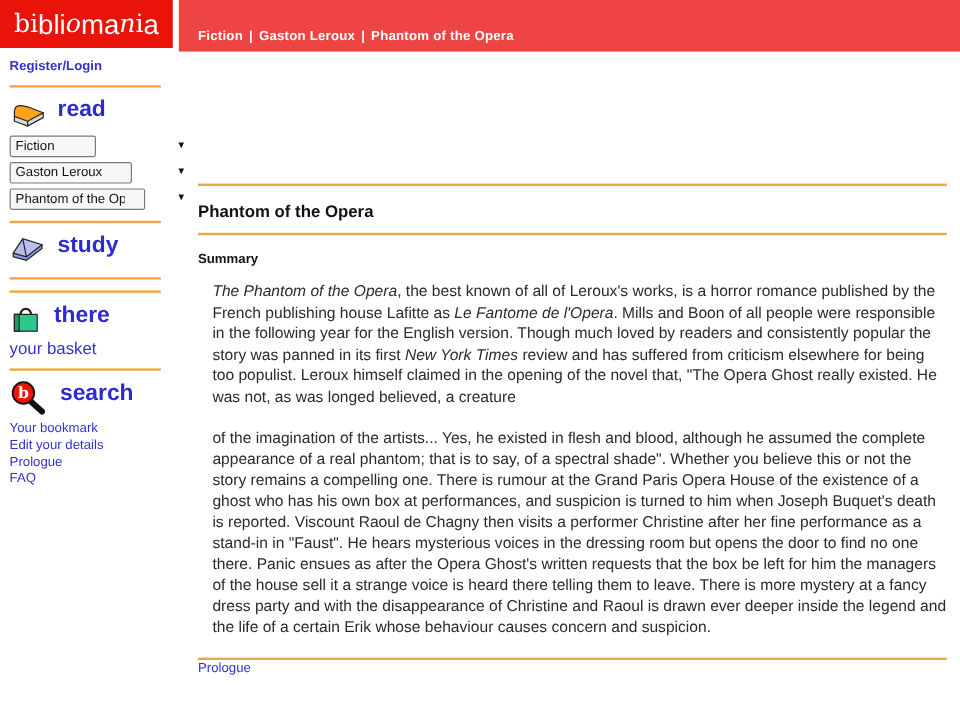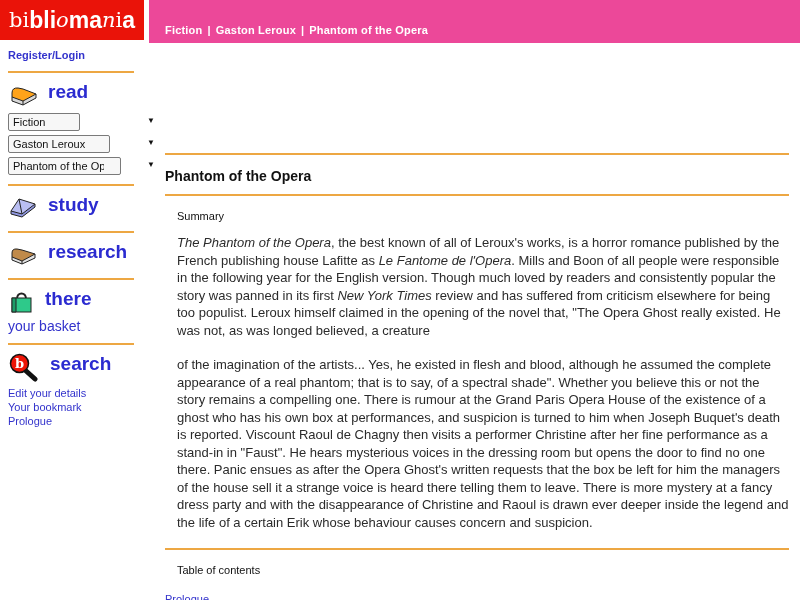--- a/index.html
+++ b/index.html
@@ -17,27 +17,27 @@
   
   .logo-box {
     position: absolute; left: 0; top: 0;
     width: 144px; height: 40px;
     background: #ea1309;
     display: flex; align-items: center; justify-content: center;
     color: #fff; font-size: 23px; line-height: 40px;
     cursor: pointer; white-space: nowrap;
   }
   .logo-box .l-thin { font-family: "DejaVu Serif", serif; font-weight: 400; font-size: 21px; }
-  .logo-box .l-bold { font-family: "Liberation Sans", sans-serif; font-weight: bold; }
+  .logo-box .l-bold { font-family: "Liberation Sans", sans-serif; font-weight: normal; }
   .logo-box .l-ital { font-family: "DejaVu Serif", serif; font-style: italic; font-size: 21px; }
 
   .orange-bar {
     position: absolute; left: 149px; top: 0;
     width: 651px; height: 43px;
-    background: #ec4899;
+    background: #ef4444;
   }
   .breadcrumb {
     position: absolute; left: 16px; bottom: 7px;
     font-size: 11px; font-weight: bold; color: #ffffff;
     letter-spacing: 0.2px; white-space: nowrap;
   }
   .breadcrumb a { color: #ffffff; }
   .breadcrumb .sep { margin: 0 5px; }
 
   
@@ -91,22 +91,22 @@
   .m-divider {
     border: 0; border-top: 2px solid #eda743;
     width: 100%; height: 0; margin: 0;
   }
   .m-divider.first { margin-top: 110px; }
   .page-title {
     font-size: 14px; font-weight: bold; color: #111;
     margin: 13px 0 10px 0;
   }
   .sub-heading {
-    font-size: 11px; font-weight: normal; color: #111;
-    margin: 14px 0 12px 12px;
+    font-size: 11px; font-weight: bold; color: #111;
+    margin: 14px 0 12px 0;
   }
   .summary-p {
     font-size: 13px; line-height: 17.5px; color: #2b2b2b;
     margin: 0 0 17px 12px;
   }
   .summary-p .it { font-style: italic; }
   .toc { margin-top: 2px; }
   .toc-link {
     display: block; font-size: 11px; color: #3333cc;
     margin: 0 0 20px 0; line-height: 11px;
@@ -175,30 +175,20 @@
         <path d="M3 17 L3 20 L14 23 L27 13 L27 10" fill="#8f97e0" stroke="#222" stroke-width="1"></path>
         <path d="M3 17 L11 5 L27 10 L14 20 Z" fill="#b9bef2" stroke="#222" stroke-width="1"></path>
         <path d="M11 5 L14 20" stroke="#222" stroke-width="1" fill="none"></path>
       </svg>
     </span>
     <span class="nav-label">study</span>
   </div>
 
   <hr class="s-divider">
 
-  <div class="nav-item">
-    <span class="icon">
-      <svg width="30" height="25" viewBox="0 0 30 25">
-        <path d="M4 16 V19 L14 23 L27 17 V13" fill="#e2e2e2" stroke="#222" stroke-width="1"></path>
-        <path d="M4 16 V12 Q4 7.5 9 8 L14 9 L27 13 L14 20 Z" fill="#c08a4a" stroke="#222" stroke-width="1"></path>
-        <path d="M14 20 L14 23" stroke="#222" stroke-width="1"></path>
-      </svg>
-    </span>
-    <span class="nav-label">research</span>
-  </div>
 
   <hr class="s-divider">
 
   <div class="nav-item">
     <span class="icon">
       <svg width="27" height="27" viewBox="0 0 27 27">
         <path d="M9 11 C9 3.5 18 3.5 18 11" fill="none" stroke="#222" stroke-width="2"></path>
         <rect x="4" y="10" width="19" height="14" fill="#2ec98a" stroke="#222" stroke-width="1"></rect>
         <path d="M4 10 L8 10 L8 24 L4 24 Z" fill="#1d9c68" stroke="#222" stroke-width="1"></path>
       </svg>
@@ -214,43 +204,43 @@
       <svg width="32" height="29" viewBox="0 0 32 29">
         <path d="M17 17 L27 26" stroke="#111" stroke-width="5" stroke-linecap="round"></path>
         <circle cx="11.5" cy="10.5" r="9" fill="#ee1507" stroke="#111" stroke-width="1.5"></circle>
         <text x="11.5" y="15" font-size="13" font-weight="bold" fill="#ffffff" text-anchor="middle" font-family="DejaVu Serif, serif">b</text>
       </svg>
     </span>
     <span class="nav-label">search</span>
   </div>
 
   <div class="bottom-links">
+    <a class="side-link plain">Your bookmark</a>
     <a class="side-link plain">Edit your details</a>
-    <a class="side-link plain">Your bookmark</a>
     <a class="side-link plain">Prologue</a>
+    <a class="side-link plain">FAQ</a>
   </div>
 
 </div>
 
 <div class="main">
 
   <hr class="m-divider first">
 
   <div class="page-title">Phantom of the Opera</div>
 
   <hr class="m-divider">
 
   <div class="sub-heading">Summary</div>
 
   <p class="summary-p"><span class="it">The Phantom of the Opera</span><span>, the best known of all of Leroux's works, is a horror romance published by the French publishing house Lafitte as </span><span class="it">Le Fantome de l'Opera</span><span>. Mills and Boon of all people were responsible in the following year for the English version. Though much loved by readers and consistently popular the story was panned in its first </span><span class="it">New York Times</span><span> review and has suffered from criticism elsewhere for being too populist. Leroux himself claimed in the opening of the novel that, "The Opera Ghost really existed. He was not, as was longed believed, a creature</span></p>
 
   <p class="summary-p">of the imagination of the artists... Yes, he existed in flesh and blood, although he assumed the complete appearance of a real phantom; that is to say, of a spectral shade". Whether you believe this or not the story remains a compelling one. There is rumour at the Grand Paris Opera House of the existence of a ghost who has his own box at performances, and suspicion is turned to him when Joseph Buquet's death is reported. Viscount Raoul de Chagny then visits a performer Christine after her fine performance as a stand-in in "Faust". He hears mysterious voices in the dressing room but opens the door to find no one there. Panic ensues as after the Opera Ghost's written requests that the box be left for him the managers of the house sell it a strange voice is heard there telling them to leave. There is more mystery at a fancy dress party and with the disappearance of Christine and Raoul is drawn ever deeper inside the legend and the life of a certain Erik whose behaviour causes concern and suspicion.</p>
 
   <hr class="m-divider">
 
-  <div class="sub-heading" style="margin-bottom:18px;">Table of contents</div>
 
   <div class="toc">
     <a class="toc-link">Prologue</a>
 
   </div>
 
 </div>
 
 </body></html>

